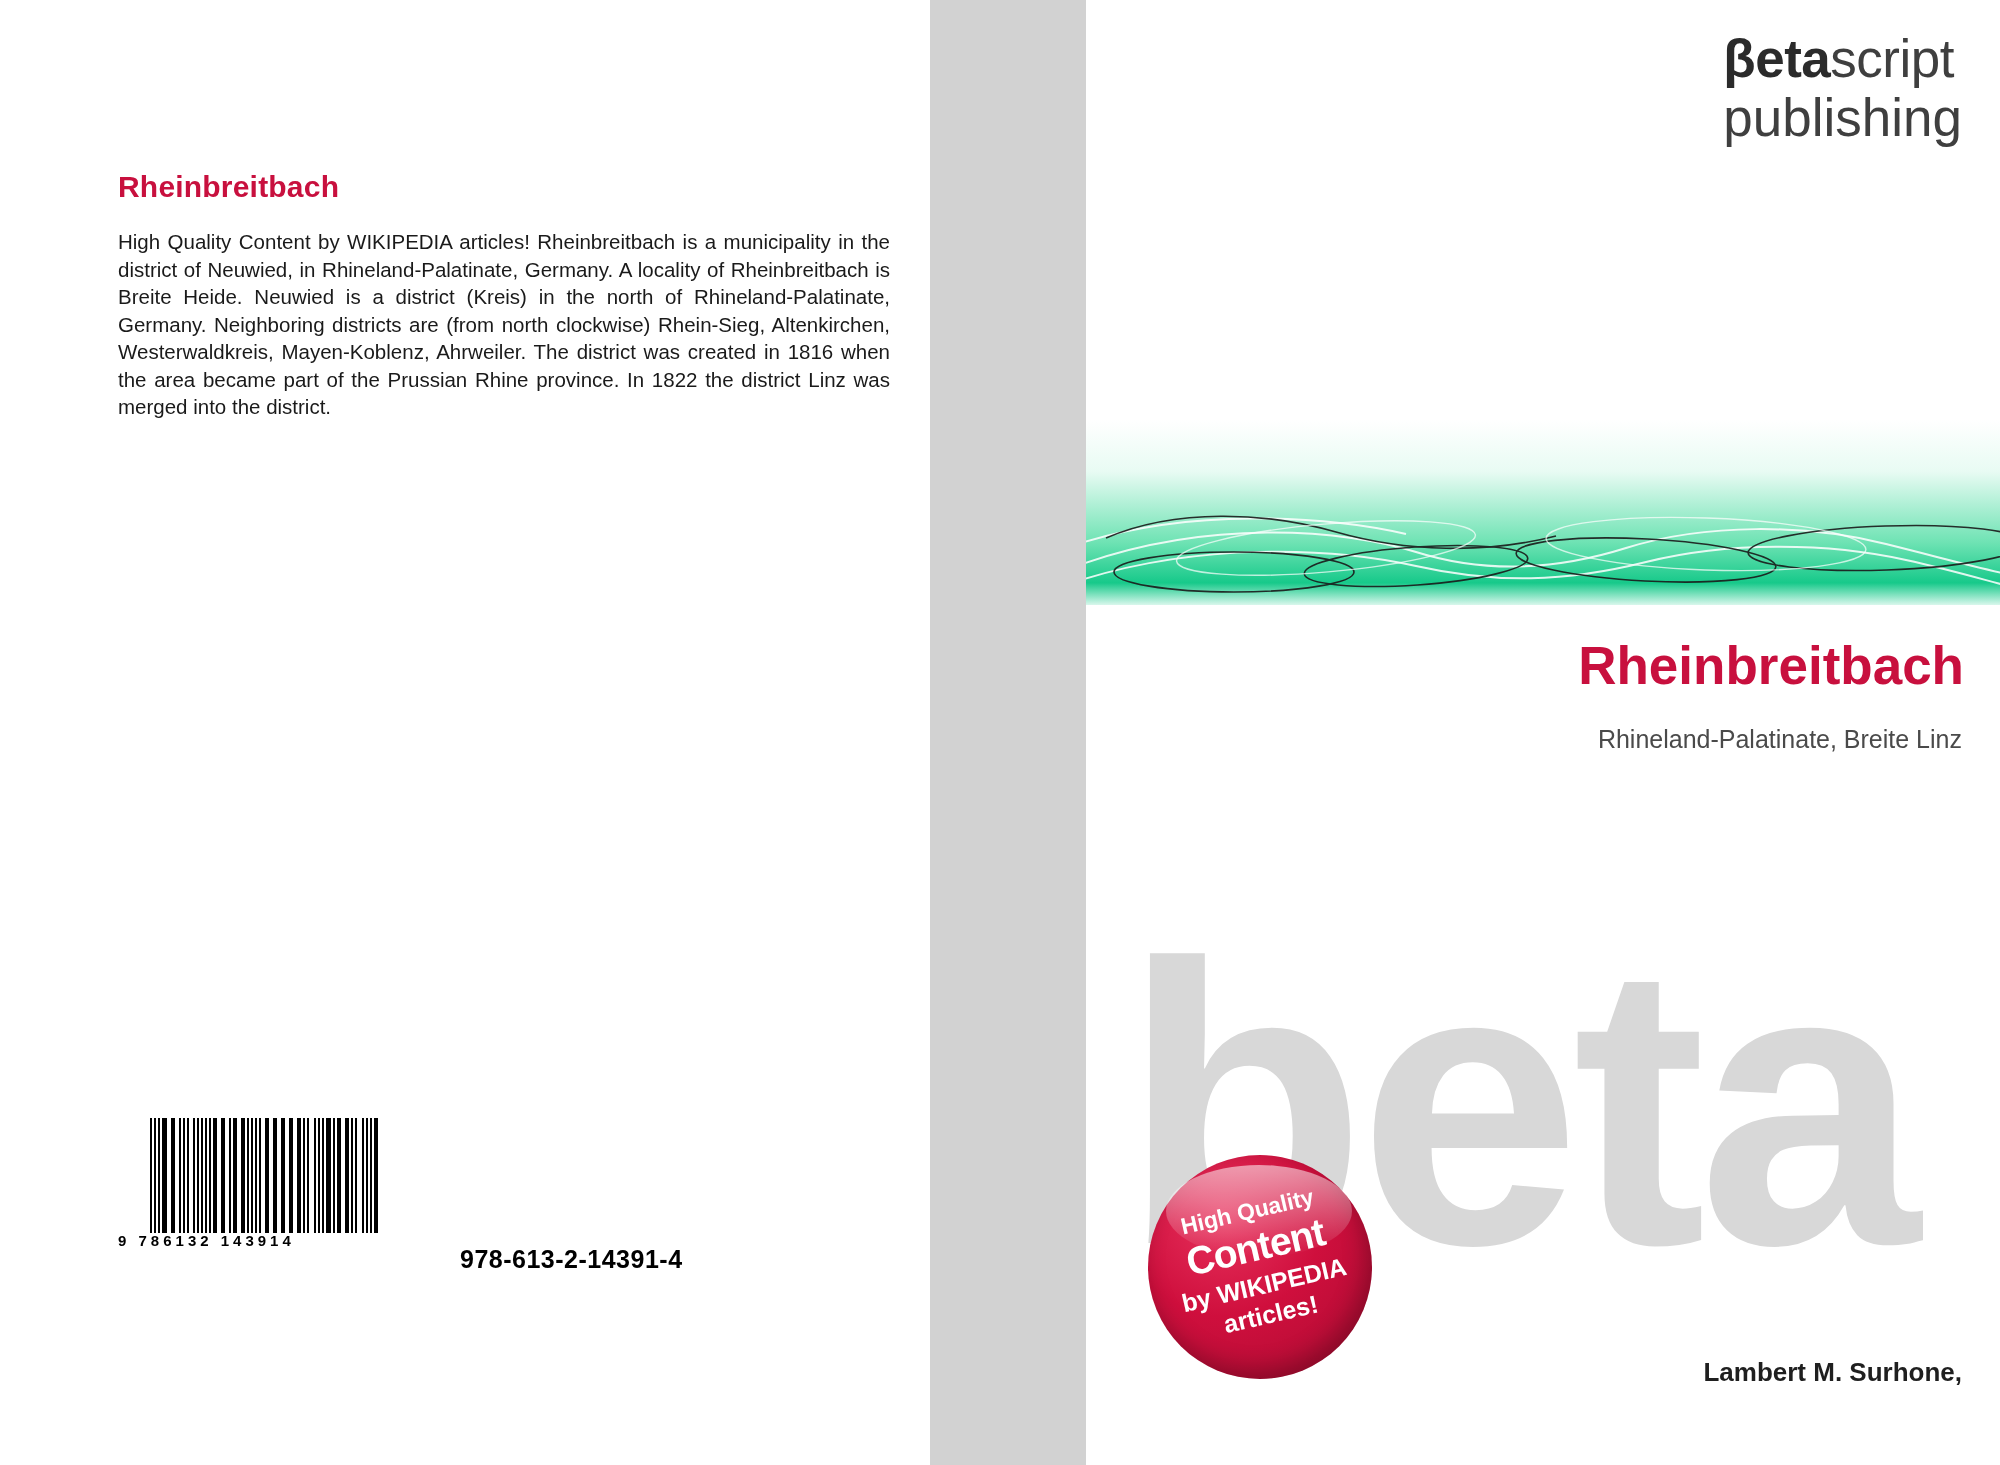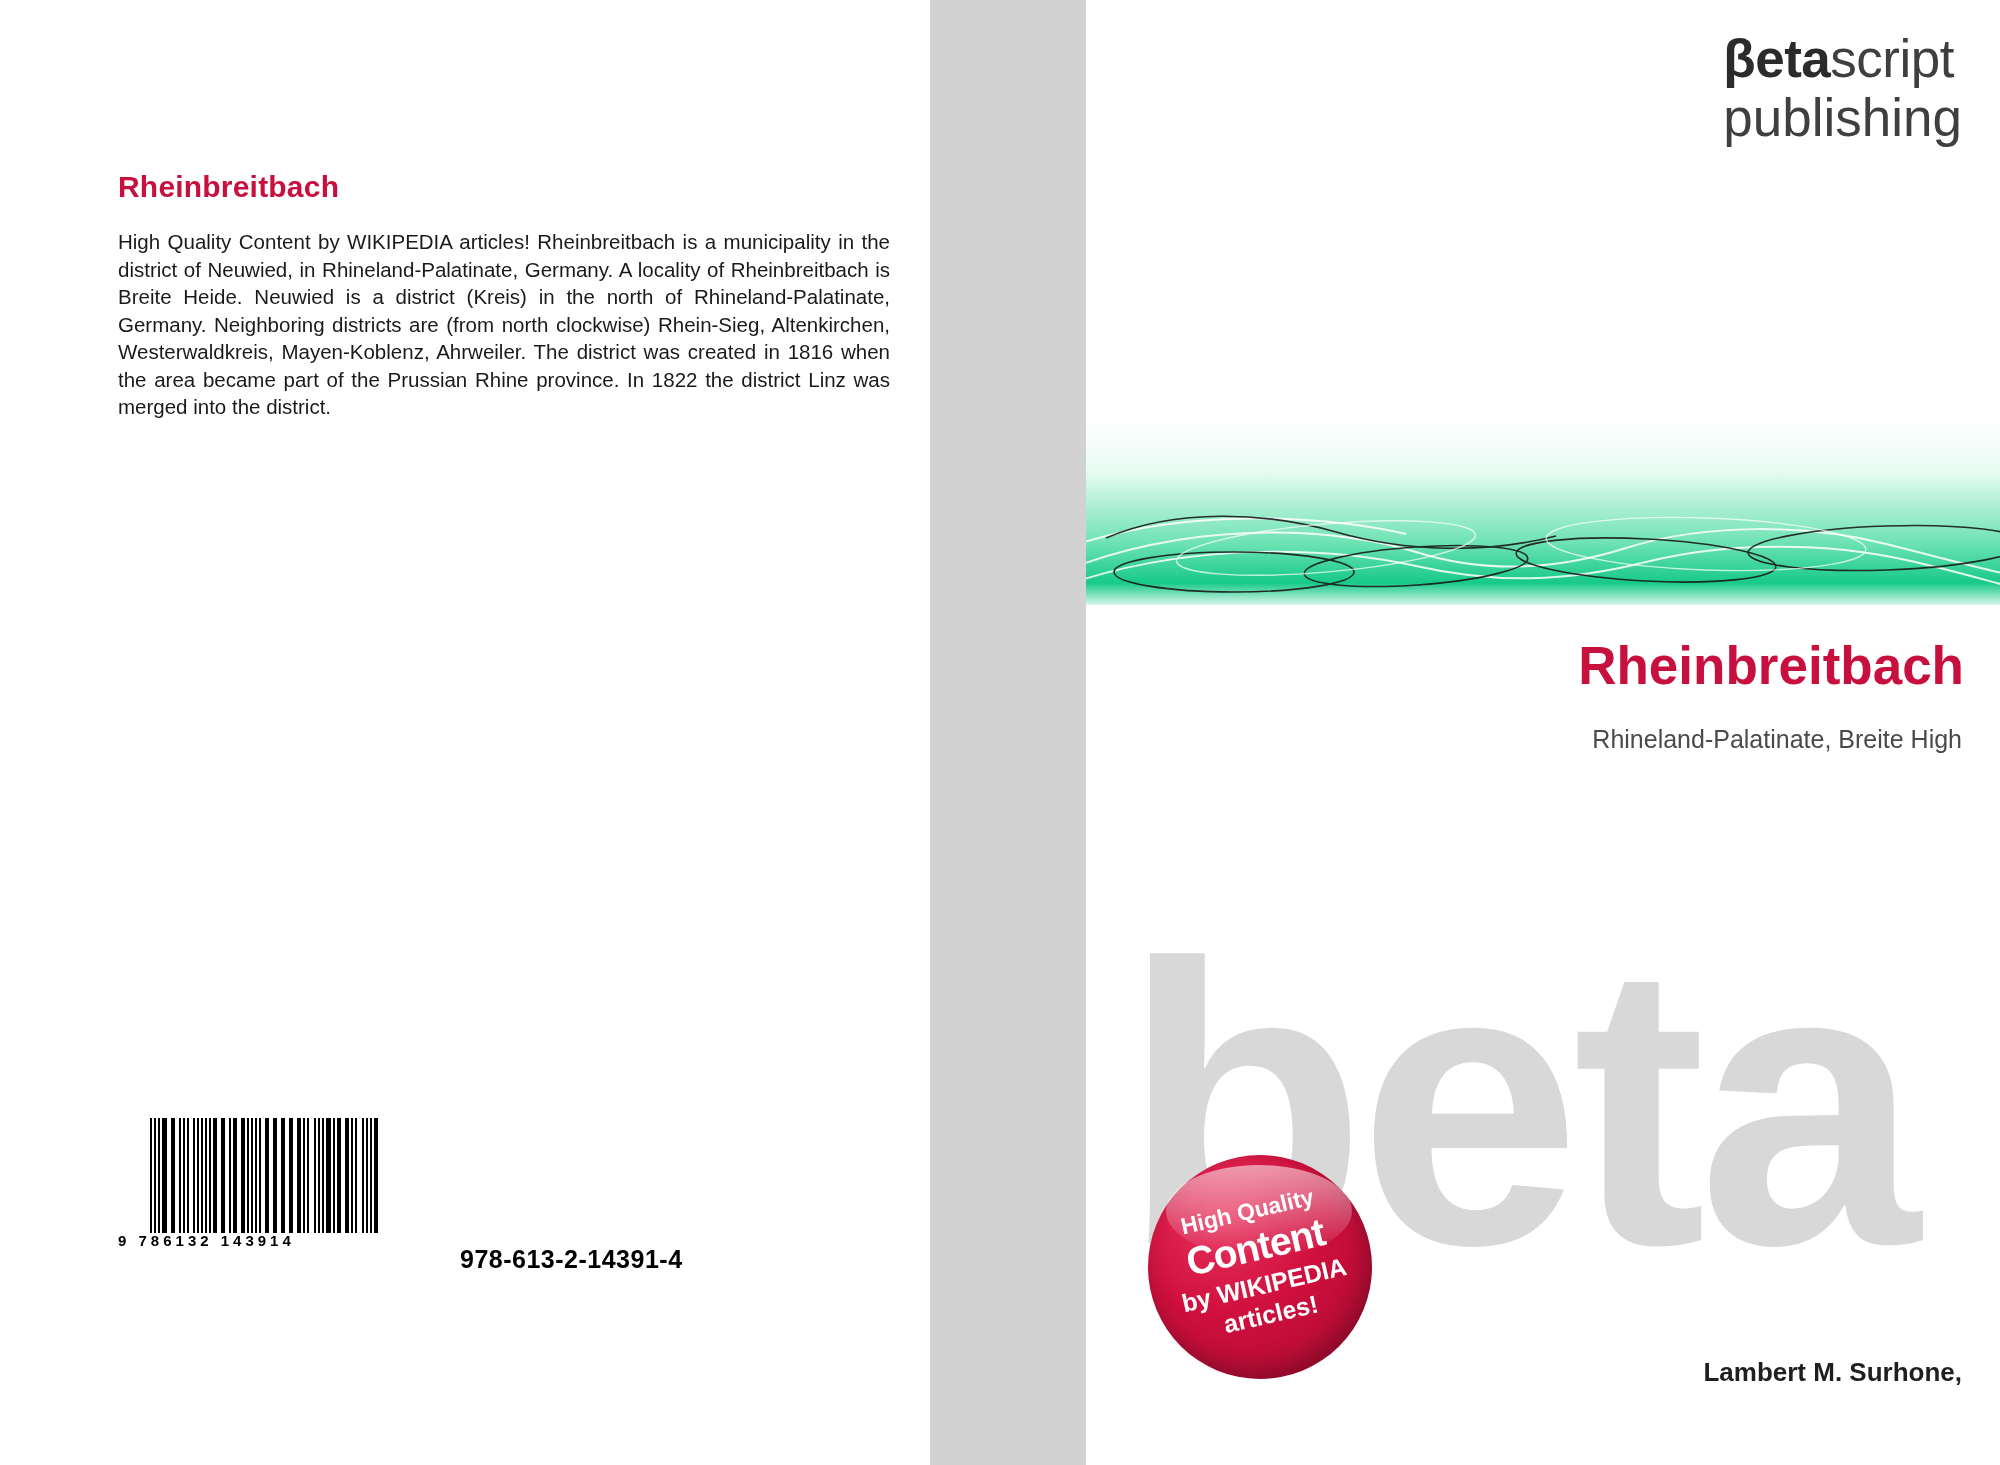--- a/index.html
+++ b/index.html
@@ -319,21 +319,21 @@
           <path d="M20,118 C90,88 180,92 250,112 C320,132 400,134 470,116"></path>
         </g>
         <g fill="none" stroke="#ffffff" stroke-width="1.4" opacity="0.7">
           <ellipse cx="240" cy="128" rx="150" ry="24" transform="rotate(-5 240 128)"></ellipse>
           <ellipse cx="620" cy="124" rx="160" ry="26" transform="rotate(2 620 124)"></ellipse>
         </g>
       </svg>
     </div>
 
     <div class="front-title">Rheinbreitbach</div>
-    <div class="front-subtitle">Rhineland-Palatinate, Breite High</div>
+    <div class="front-subtitle">Rhineland-Palatinate, Breite Linz</div>
 
     <div class="sticker">
       <div class="disc"></div>
       <div class="gloss"></div>
       <div class="txt">
         <div class="t1">High Quality</div>
         <div class="t2">Content</div>
         <div class="t3">by WIKIPEDIA</div>
         <div class="t4">articles!</div>
       </div>

